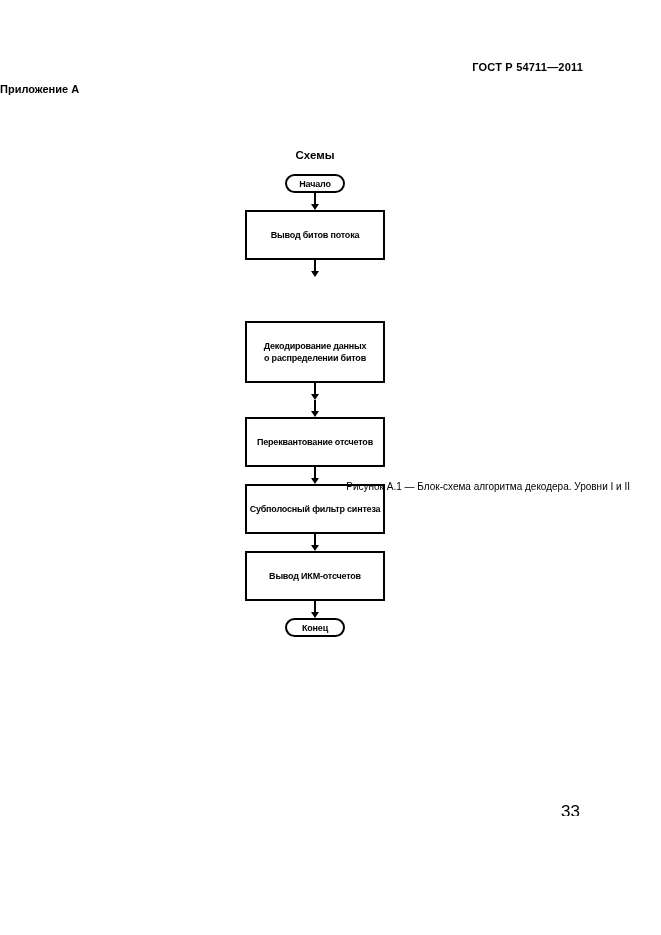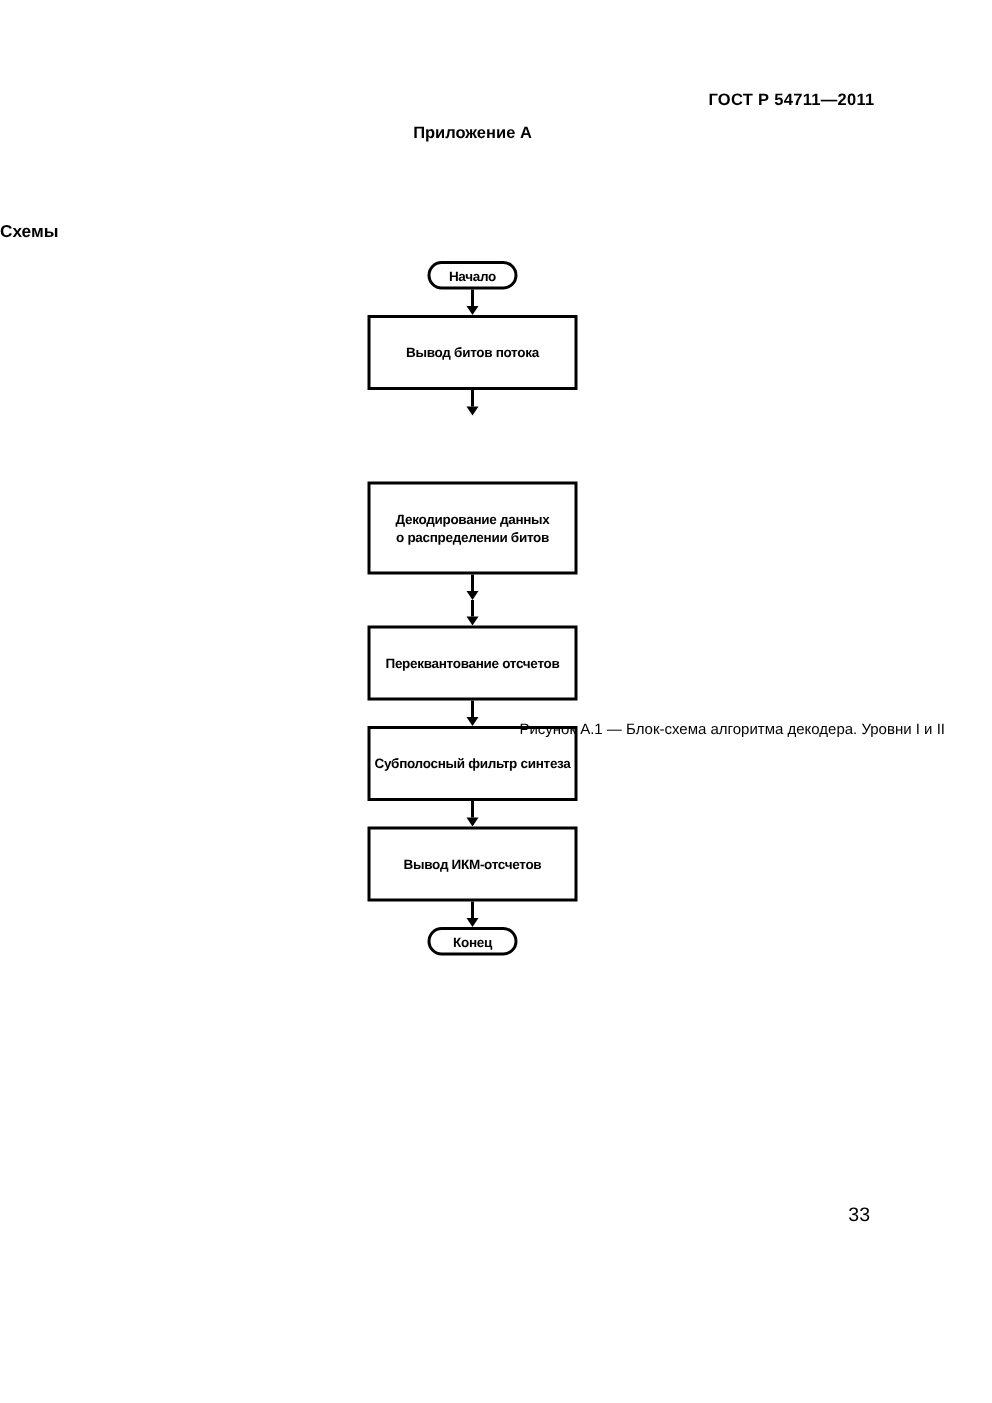--- a/index.html
+++ b/index.html
@@ -22,31 +22,30 @@
     right: 78px;
     font-size: 11px;
     font-weight: bold;
     letter-spacing: 0.2px;
   }
   .appendix-block {
     position: absolute;
     top: 83px;
     left: 0;
     width: 630px;
-    text-align: center;
     font-size: 11px;
     font-weight: bold;
     line-height: 13px;
   }
   .section-title {
     position: absolute;
     top: 149px;
     left: 0;
     width: 630px;
-    text-align: left;
+    text-align: center;
     font-size: 11.5px;
     font-weight: bold;
   }
   .flowchart {
     position: absolute;
     top: 174px;
     left: 315px;
     transform: translateX(-50%);
     display: flex;
     flex-direction: column;
@@ -103,21 +102,21 @@
     top: 481px;
     left: 0;
     width: 630px;
     text-align: right;
     font-size: 10px;
   }
   .page-number {
     position: absolute;
     top: 802px;
     right: 81px;
-    font-size: 13px;
+    font-size: 17px;
   }
 </style>
 </head>
 <body>
 
 <div class="page">
 
   <div class="doc-header">ГОСТ Р 54711—2011</div>
 
   <div class="appendix-block">

